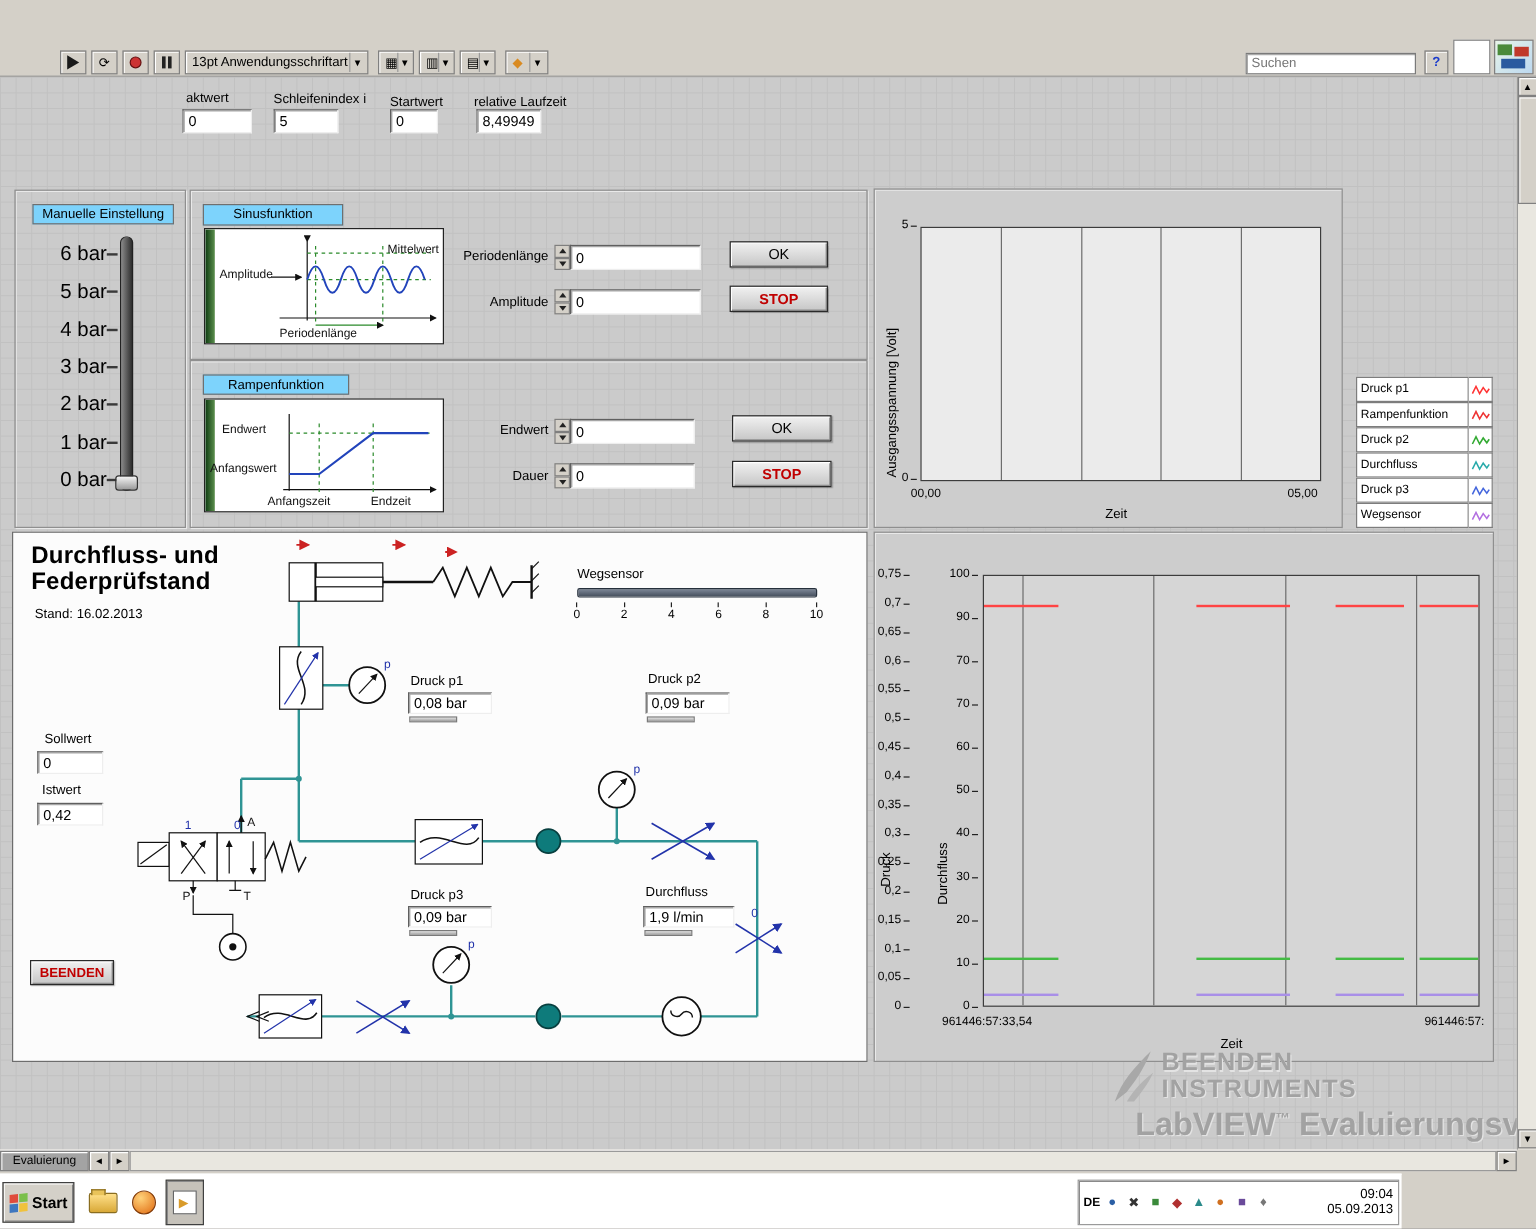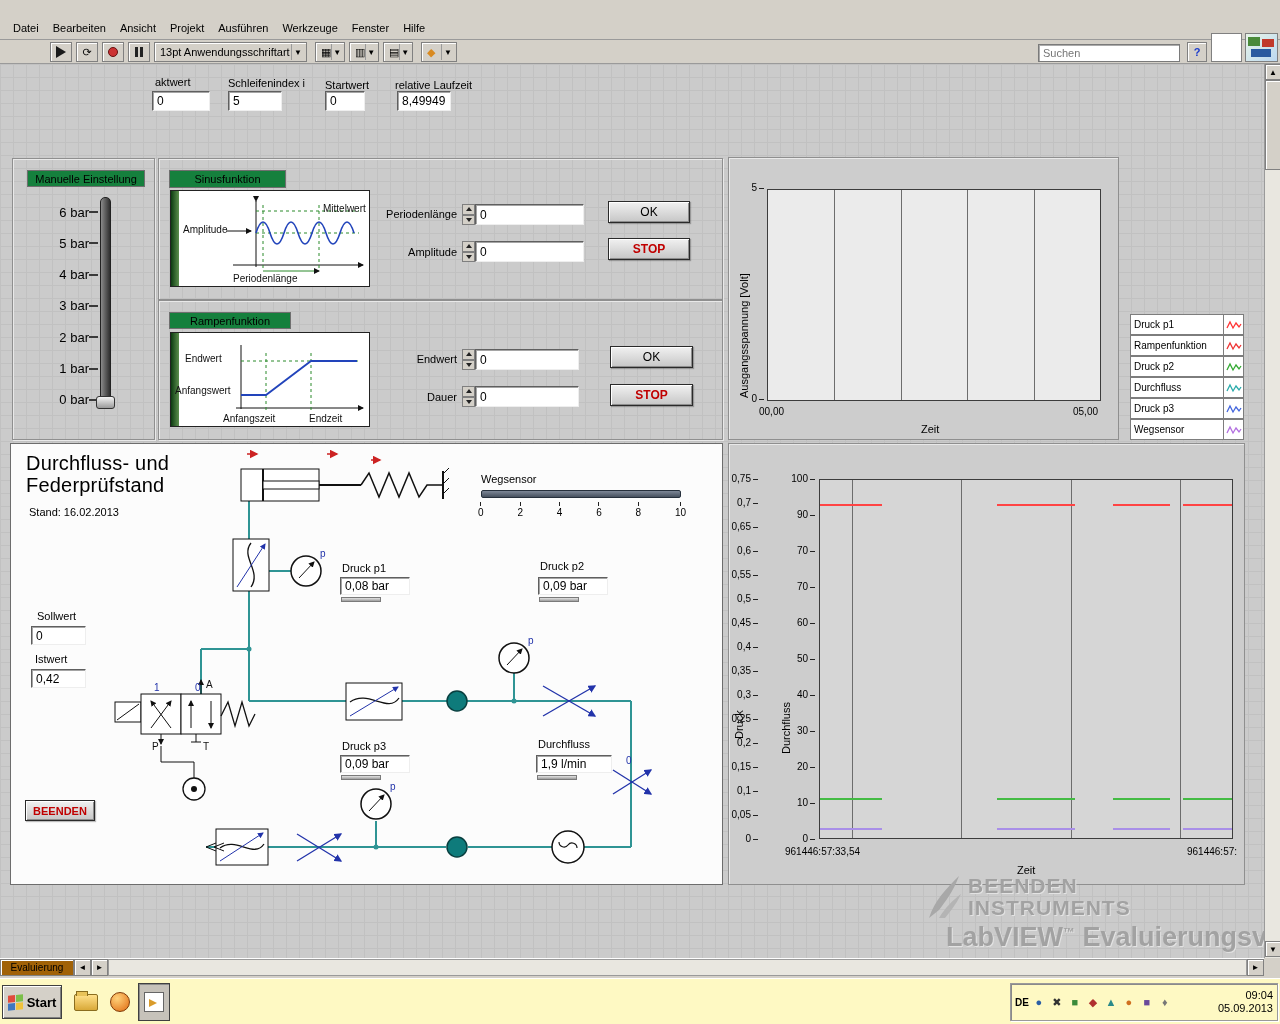--- a/index.html
+++ b/index.html
@@ -24,35 +24,35 @@
   .pause-bars i{width:3px;height:10px;background:#222}
   .combo{position:absolute;top:2px;height:20px;background:#d4d0c8;border:1px solid #808080;box-shadow:inset 1px 1px 0 #fff;display:flex;align-items:center;font-size:11px;padding:0 2px 0 5px;white-space:nowrap}
   .combo .arrow{margin-left:auto;width:13px;height:16px;display:flex;align-items:center;justify-content:center;font-size:8px;border-left:1px solid #9a9a9a}
   .searchbox{position:absolute;top:4px;height:18px;background:#fff;border:1px solid #7a7a7a;box-shadow:inset 1px 1px 0 #aaa;display:flex;align-items:center;padding:0 2px 0 4px}
   .searchbox input{border:none;outline:none;flex:1;font-size:11px;color:#555;background:transparent;font-family:"Liberation Sans",sans-serif}
   .iconbox{position:absolute;border:1px solid #808080;background:#fff}
 
   
   .panel-bg{position:absolute;left:0;top:64px;width:1264px;height:894px;background-color:#cbcbcb;background-image:linear-gradient(#c1c1c1 1px,transparent 1px),linear-gradient(90deg,#c1c1c1 1px,transparent 1px);background-size:13px 13px}
   .lv-frame{position:absolute;border:1px solid #8f8f8f;box-shadow:inset 1px 1px 0 #e9e9e9,1px 1px 0 #e9e9e9}
-  .frame-title{position:absolute;background:#15803d;border:1px solid #6f6f6f;display:flex;align-items:center;justify-content:center;font-size:11px}
+  .frame-title{position:absolute;background:#7dd3fc;border:1px solid #6f6f6f;display:flex;align-items:center;justify-content:center;font-size:11px}
   .lv-label{position:absolute;font-size:11px;white-space:nowrap}
   .lv-display{position:absolute;background:#fff;border-top:1px solid #5f5f5f;border-left:1px solid #5f5f5f;border-bottom:1px solid #eee;border-right:1px solid #eee;box-shadow:inset 1px 1px 0 #a5a5a5;font-size:12px;display:flex;align-items:center;padding-left:4px;overflow:hidden}
   .lv-btn{position:absolute;background:linear-gradient(#f1f1f1,#c6c6c6);border:1px solid #2a2a2a;box-shadow:inset 1px 1px 0 #fff,inset -1px -1px 0 #8d8d8d,1px 1px 1px rgba(0,0,0,.25);display:flex;align-items:center;justify-content:center;font-size:12px;cursor:pointer}
   .stop-text{color:#c00000;font-weight:bold}
   .spinner{position:absolute;width:13px;display:flex;flex-direction:column}
   .spin{flex:1;background:#d4d0c8;border:1px solid #7f7f7f;display:flex;align-items:center;justify-content:center}
   .tri-up{width:0;height:0;border-left:3px solid transparent;border-right:3px solid transparent;border-bottom:4px solid #222}
   .tri-down{width:0;height:0;border-left:3px solid transparent;border-right:3px solid transparent;border-top:4px solid #222}
   .img-box{position:absolute;background:#fff;border:1px solid #222;overflow:hidden}
   .diag-label{position:absolute;font-size:10px;color:#111;white-space:nowrap}
 
   
   .scale-col{position:absolute;display:flex;flex-direction:column;justify-content:space-between}
-  .scale-row{display:flex;align-items:center;justify-content:flex-end;gap:0;font-size:13px;height:12px}
+  .scale-row{display:flex;align-items:center;justify-content:flex-end;gap:0;font-size:17px;height:12px}
   .scale-tick{width:9px;height:2px;background:#3a3a3a}
   .vslider-track{position:absolute;width:11px;background:linear-gradient(90deg,#8a8a8a,#2e2e2e);border:1px solid #222;border-radius:5px}
   .vslider-handle{position:absolute;width:19px;height:13px;background:linear-gradient(#f4f4f4,#9a9a9a);border:1px solid #333;border-radius:3px}
   .hslider-track{position:absolute;height:8px;background:linear-gradient(#7d8797,#46505e);border:1px solid #26303c;border-radius:2px}
   .ws-ticks{position:absolute;display:flex;justify-content:space-between}
   .ws-tick{display:flex;flex-direction:column;align-items:center;font-size:10px;line-height:11px}
   .ws-tick-line{width:1px;height:4px;background:#222;margin-bottom:1px}
 
   
   .chart-frame{position:absolute;background:#cdcdcd;border:1px solid #8f8f8f;box-shadow:inset 1px 1px 0 #e9e9e9}
@@ -66,38 +66,38 @@
   .xtick{position:absolute;font-size:10px;white-space:nowrap}
 
   
   .legend{position:absolute;display:flex;flex-direction:column}
   .legend-row{display:flex;height:21px;align-items:stretch}
   .legend-label{flex:1;background:#fff;border:1px solid #7d7d7d;font-size:10px;display:flex;align-items:center;padding-left:3px;white-space:nowrap;overflow:hidden}
   .legend-icon{width:20px;background:#fff;border:1px solid #7d7d7d;border-left:none;display:flex;align-items:center;justify-content:center}
 
   
   .white-panel{position:absolute;background:#fcfcfc;border:1px solid #6d6d6d}
-  .pf-title{position:absolute;font-size:20px;font-weight:normal;letter-spacing:.2px}
+  .pf-title{position:absolute;font-size:20px;font-weight:bold;letter-spacing:.2px}
   .minibar{position:absolute;height:5px;background:linear-gradient(#e3e3e3,#9d9d9d);border:1px solid #7a7a7a}
   svg text{font-family:"Liberation Sans",sans-serif}
 
   
   .wm{position:absolute;color:#a2a2a2;font-weight:bold;text-shadow:1px 1px 0 #e3e3e3;white-space:nowrap}
 
   
   .panebar{position:absolute;left:0;top:958px;width:1264px;height:18px;background:#d4d0c8;border-top:1px solid #fff;display:flex;align-items:stretch}
-  .pane-tab{width:74px;border:1px solid #808080;background:#a16207;box-shadow:inset 1px 1px 0 #fff;display:flex;align-items:center;justify-content:center;font-size:10px}
+  .pane-tab{width:74px;border:1px solid #808080;background:#a3a3a3;box-shadow:inset 1px 1px 0 #fff;display:flex;align-items:center;justify-content:center;font-size:10px}
   .sb-btn{width:17px;border:1px solid #808080;background:#d4d0c8;box-shadow:inset 1px 1px 0 #fff;display:flex;align-items:center;justify-content:center;font-size:8px}
   .sb-track{flex:1;background:#e9e7e0;border:1px solid #9a9a9a}
   .vscroll{position:absolute;left:1264px;top:64px;width:16px;height:894px;background:#e9e7e0;border-left:1px solid #9a9a9a}
   .vsb-btn{position:absolute;left:0;width:16px;height:16px;background:#d4d0c8;border:1px solid #808080;box-shadow:inset 1px 1px 0 #fff;display:flex;align-items:center;justify-content:center;font-size:8px}
   .vsb-thumb{position:absolute;left:0;top:16px;width:16px;height:90px;background:#d4d0c8;border:1px solid #808080;box-shadow:inset 1px 1px 0 #fff}
 
   
-  .taskbar{position:absolute;left:0;top:978px;width:1280px;height:46px;background:#fef9c3;border-top:1px solid #fff}
+  .taskbar{position:absolute;left:0;top:978px;width:1168px;height:46px;background:#ffffff;border-top:1px solid #fff}
   .start-btn{position:absolute;left:2px;top:6px;width:60px;height:34px;background:#d4d0c8;border:1px solid #404040;box-shadow:inset 1px 1px 0 #fff,inset -1px -1px 0 #808080;display:flex;align-items:center;justify-content:center;gap:4px;font-weight:bold;font-size:13px}
   .flag{display:grid;grid-template-columns:7px 7px;grid-template-rows:7px 7px;gap:1px;transform:skewY(-6deg)}
   .flag i{display:block}
   .ql-btn{position:absolute;top:6px;width:32px;height:34px;display:flex;align-items:center;justify-content:center}
   .folder{width:24px;height:17px;background:linear-gradient(#ffe08a,#d9a938);border:1px solid #8a6d1f;border-radius:2px;position:relative}
   .folder::before{content:"";position:absolute;left:1px;top:-4px;width:10px;height:4px;background:#e9c35a;border:1px solid #8a6d1f;border-bottom:none}
   .media-ball{width:20px;height:20px;border-radius:50%;background:radial-gradient(circle at 35% 30%,#ffd27a,#e06a10);border:1px solid #803a08}
   .app-btn{position:absolute;top:4px;width:32px;height:38px;background:#c6c2ba;border:1px solid #404040;box-shadow:inset 1px 1px 0 #8a8a8a;display:flex;align-items:center;justify-content:center}
   .lv-ico{width:20px;height:20px;background:#fff;border:1px solid #666;position:relative}
   .lv-ico i{position:absolute;left:4px;top:6px;width:0;height:0;border-top:4px solid transparent;border-bottom:4px solid transparent;border-left:8px solid #d99b2a}
@@ -106,30 +106,20 @@
   .clock{margin-left:auto;text-align:right;font-size:11px;line-height:13px}
 </style>
 </head>
 <body>
 
 <div id="screen">
 
   <div class="panel-bg"></div>
 
 
-  <div class="menubar">
-      <div class="menu-item">Datei</div>
-      <div class="menu-item">Bearbeiten</div>
-      <div class="menu-item">Ansicht</div>
-      <div class="menu-item">Projekt</div>
-      <div class="menu-item">Ausführen</div>
-      <div class="menu-item">Werkzeuge</div>
-      <div class="menu-item">Fenster</div>
-      <div class="menu-item">Hilfe</div>
-    </div>
 
   <div class="toolbar">
     <div class="tbtn" style="left:50px">
         <i class="run-tri"></i>
       </div>
     <div class="tbtn" style="left:76px">⟳</div>
     <div class="tbtn" style="left:102px">
         <i class="abort-dot"></i>
       </div>
     <div class="tbtn" style="left:128px">

